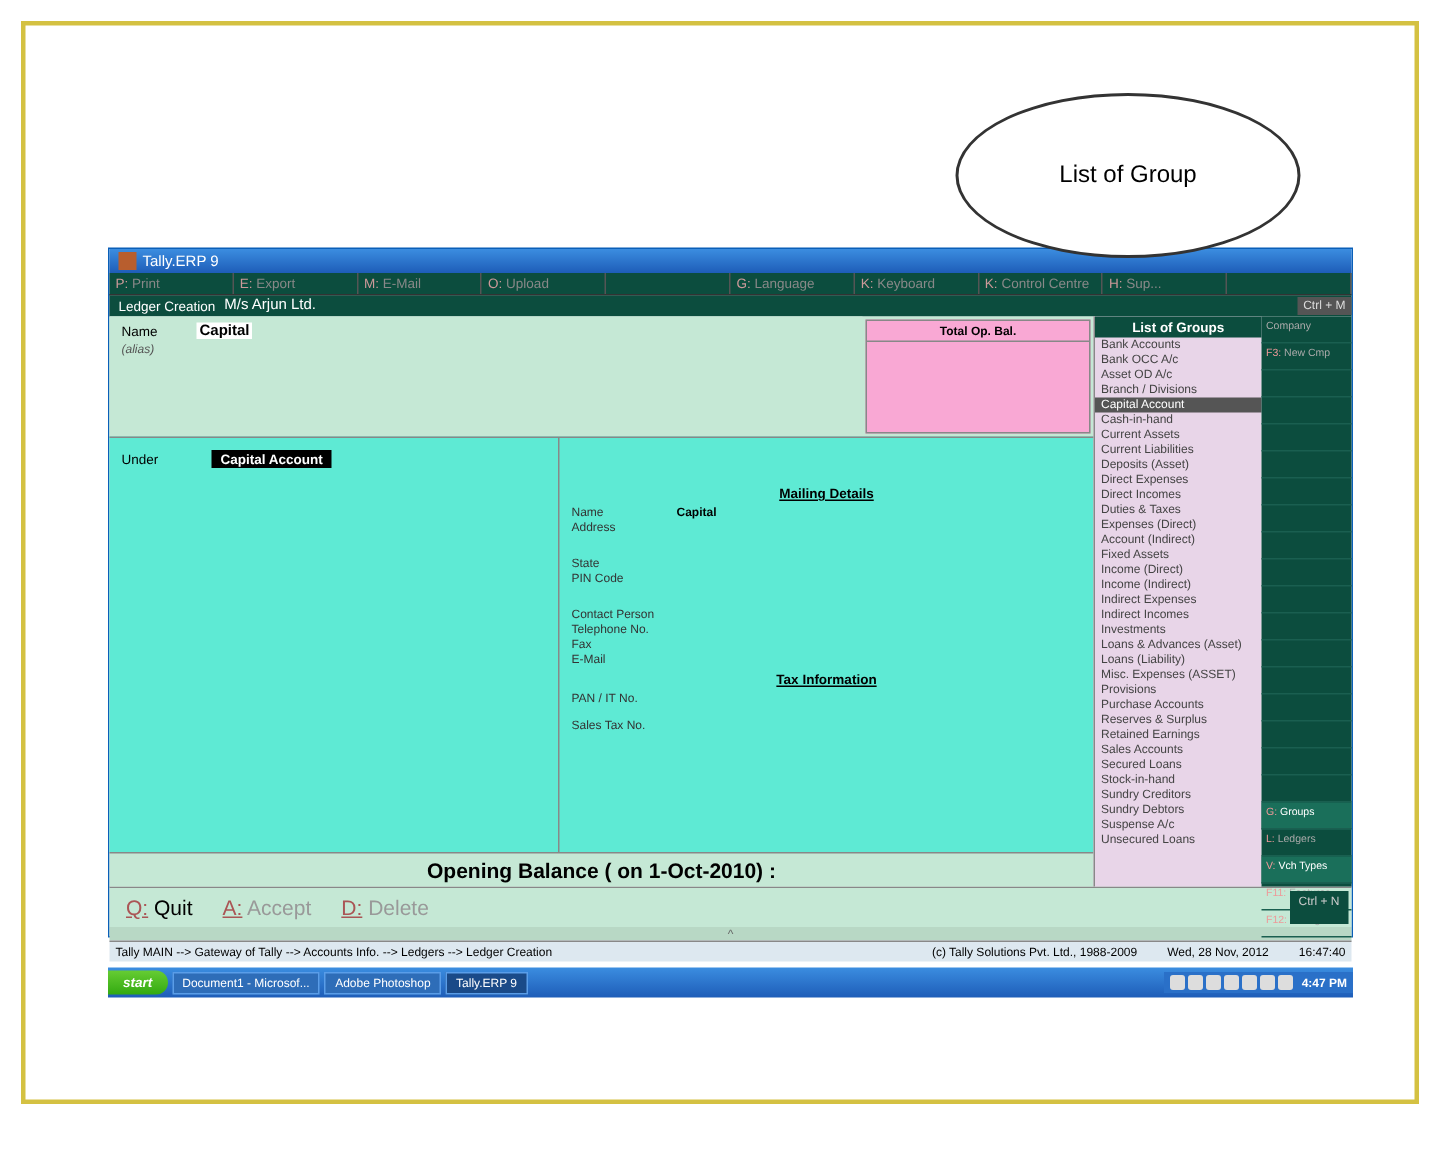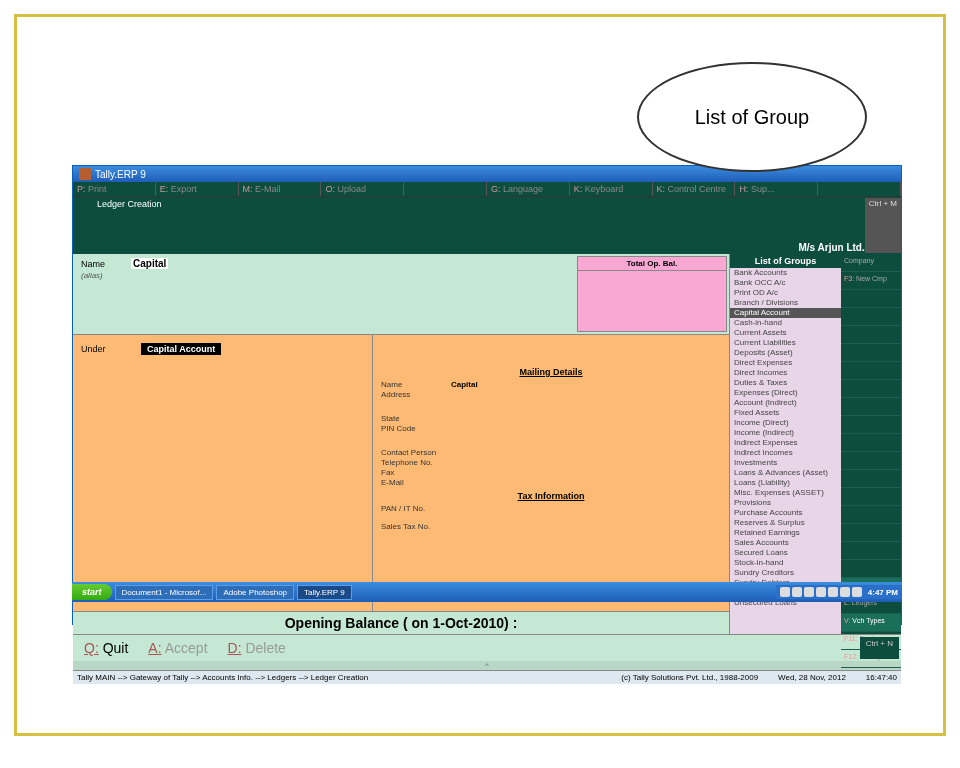--- a/index.html
+++ b/index.html
@@ -1,40 +1,40 @@
 <!DOCTYPE html>
 <html><head>
 <meta charset="utf-8">
 <style>
 * { margin: 0; padding: 0; box-sizing: border-box; font-family: Arial, sans-serif; }
 body { background: #fff; width: 960px; height: 768px; position: relative; }
 .outer-frame { position: absolute; top: 14px; left: 14px; width: 932px; height: 722px; border: 3px solid #d4c142; background: #fff; }
 .callout { position: absolute; top: 45px; left: 620px; z-index: 100; }
-.callout-bubble { background: #fff; border: 2px solid #333; border-radius: 50%; width: 230px; height: 110px; display: flex; align-items: center; justify-content: center; font-size: 20px; }
+.callout-bubble { background: #fff; border: 2px solid #333; border-radius: 50%; width: 230px; height: 110px; display: flex; align-items: center; justify-content: center; font-size: 16px; }
 .callout-tail { position: absolute; top: 92px; left: 100px; width: 0; height: 0; }
 .tally-window { position: absolute; top: 148px; left: 55px; width: 830px; height: 460px; background: #fff; border: 1px solid #0a5fb8; font-size: 9px; }
 .titlebar { background: linear-gradient(to bottom, #3b8de0, #1e5db8); color: #fff; padding: 2px 6px; font-size: 10px; display: flex; align-items: center; }
 .titlebar-icon { width: 12px; height: 12px; background: #b85e2e; margin-right: 4px; }
 .top-menu { display: flex; background: #0c4d3e; border-bottom: 1px solid #333; }
 .top-menu-item { flex: 1; padding: 2px 4px; border-right: 1px solid #555; color: #888; font-size: 9px; }
 .top-menu-item .key { color: #c99; }
 .header-bar { background: #0c4d3e; color: #fff; padding: 1px 0; display: flex; }
-.header-title { padding: 1px 24px; font-size: 9px; }
-.header-company { flex: 1; text-align: right; font-weight: bold; font-size: 10px; margin-top: 44px; }
+.header-title { padding: 1px 6px; font-size: 9px; }
+.header-company { flex: 1; text-align: left; font-weight: normal; font-size: 10px; }
 .main-area { display: flex; height: 380px; }
 .form-area { flex: 1; background: #c5e8d5; display: flex; flex-direction: column; }
 .form-top { display: flex; }
 .form-top-left { flex: 1; padding: 4px 8px; background: #c5e8d5; }
 .form-top-right { width: 150px; background: #f9a8d4; margin: 2px; border: 1px solid #888; }
 .form-top-right-header { text-align: center; font-size: 8px; padding: 2px; border-bottom: 1px solid #888; font-weight: bold; }
 .name-row { display: flex; align-items: center; margin-bottom: 2px; }
 .name-label { width: 50px; font-size: 9px; }
 .name-value { background: #fff; padding: 0 2px; font-weight: bold; font-size: 10px; }
 .alias-row { font-style: italic; font-size: 8px; color: #555; }
-.form-middle { display: flex; flex: 1; border-top: 1px solid #888; background: #fdba74; }
+.form-middle { display: flex; flex: 1; border-top: 1px solid #888; background: #5eead4; }
 .form-middle-left { width: 300px; padding: 8px; border-right: 1px solid #888; }
 .form-middle-right { flex: 1; padding: 4px 8px; margin-top: 28px; }
 .under-row { display: flex; align-items: center; }
 .under-label { width: 60px; font-size: 9px; }
 .under-value { background: #000; color: #fff; padding: 1px 6px; font-size: 9px; font-weight: bold; }
 .section-title { text-align: center; font-weight: bold; text-decoration: underline; font-size: 9px; margin-bottom: 3px; }
 .field-row { display: flex; font-size: 8px; margin-bottom: 1px; }
 .field-label { width: 70px; color: #333; }
 .field-value { font-weight: bold; }
 .form-bottom { border-top: 1px solid #888; padding: 3px; text-align: center; font-size: 14px; font-weight: bold; }
@@ -46,21 +46,21 @@
 .right-panel { width: 60px; background: #0c4d3e; }
 .right-btn { border-bottom: 1px solid #1a5f50; padding: 3px 3px; font-size: 7px; color: #aaa; height: 18px; }
 .right-btn .key { color: #e99; }
 .right-btn.active { background: #1a6f5a; color: #fff; }
 .bottom-toolbar { display: flex; background: #c5e8d5; border-top: 1px solid #888; padding: 2px; }
 .bottom-btn { padding: 2px 8px; font-size: 14px; border: 1px solid transparent; margin-right: 2px; }
 .bottom-btn .key { color: #a55; text-decoration: underline; }
 .ctrl-hint { margin-left: auto; background: #0c4d3e; color: #ccc; padding: 2px 6px; font-size: 8px; }
 .breadcrumb-bar { display: flex; background: #dde8f0; font-size: 8px; padding: 2px 4px; border-top: 1px solid #888; }
 .breadcrumb-left { flex: 1; }
-.taskbar { position: absolute; left: 55px; top: 565px; width: 830px; height: 20px; background: linear-gradient(to bottom, #3b8de0, #1e5db8); display: flex; align-items: center; font-size: 9px; }
+.taskbar { position: absolute; left: 55px; top: 628px; width: 830px; height: 20px; background: linear-gradient(to bottom, #3b8de0, #1e5db8); display: flex; align-items: center; font-size: 9px; }
 .start-btn { background: linear-gradient(to bottom, #6c3, #3a1); color: #fff; padding: 3px 10px; font-weight: bold; font-style: italic; border-radius: 0 8px 8px 0; }
 .task-item { background: #2e6db8; color: #fff; padding: 2px 6px; margin-left: 3px; border: 1px solid #5a9de8; font-size: 8px; }
 .task-item.active { background: #1a4a88; }
 .tray { margin-left: auto; background: #2a70c8; padding: 2px 4px; color: #fff; font-size: 8px; display: flex; align-items: center; gap: 2px; font-weight: bold; }
 .tray-icon { width: 10px; height: 10px; background: #ddd; border-radius: 2px; }
 .collapse-bar { text-align: center; background: #b8d8c5; font-size: 8px; color: #666; }
 </style>
 </head>
 <body>
 
@@ -162,21 +162,21 @@
           </div>
         </div>
         <div class="form-bottom">Opening Balance   ( on 1-Oct-2010)  :</div>
       </div>
 
       <div class="group-panel">
         <div class="group-header">List of Groups</div>
         <div class="group-list" id="group-list">
             <div class="group-item">Bank Accounts</div>
             <div class="group-item">Bank OCC A/c</div>
-            <div class="group-item">Print OD A/c</div>
+            <div class="group-item">Asset OD A/c</div>
             <div class="group-item">Branch / Divisions</div>
             <div class="group-item selected">Capital Account</div>
             <div class="group-item">Cash-in-hand</div>
             <div class="group-item">Current Assets</div>
             <div class="group-item">Current Liabilities</div>
             <div class="group-item">Deposits (Asset)</div>
             <div class="group-item">Direct Expenses</div>
             <div class="group-item">Direct Incomes</div>
             <div class="group-item">Duties &amp; Taxes</div>
             <div class="group-item">Expenses (Direct)</div>

